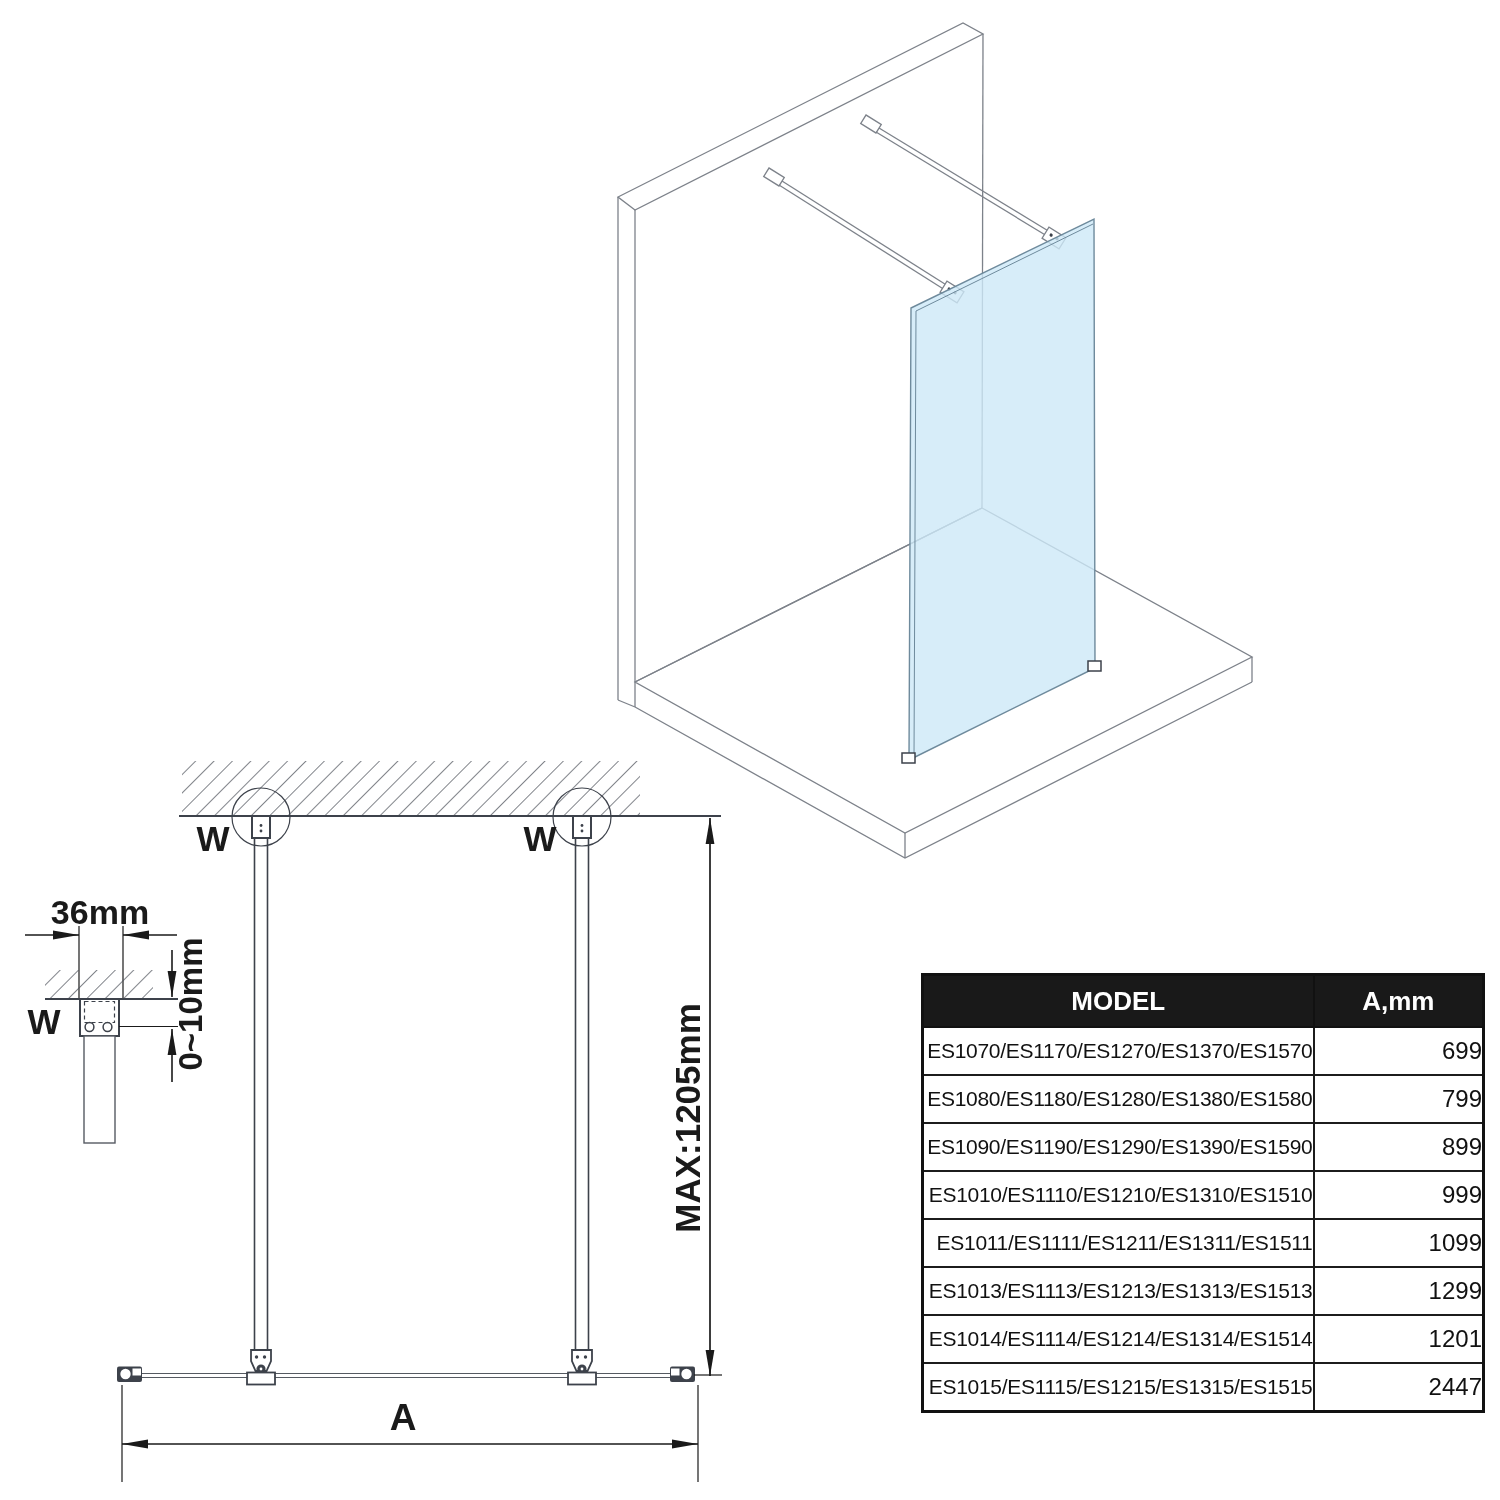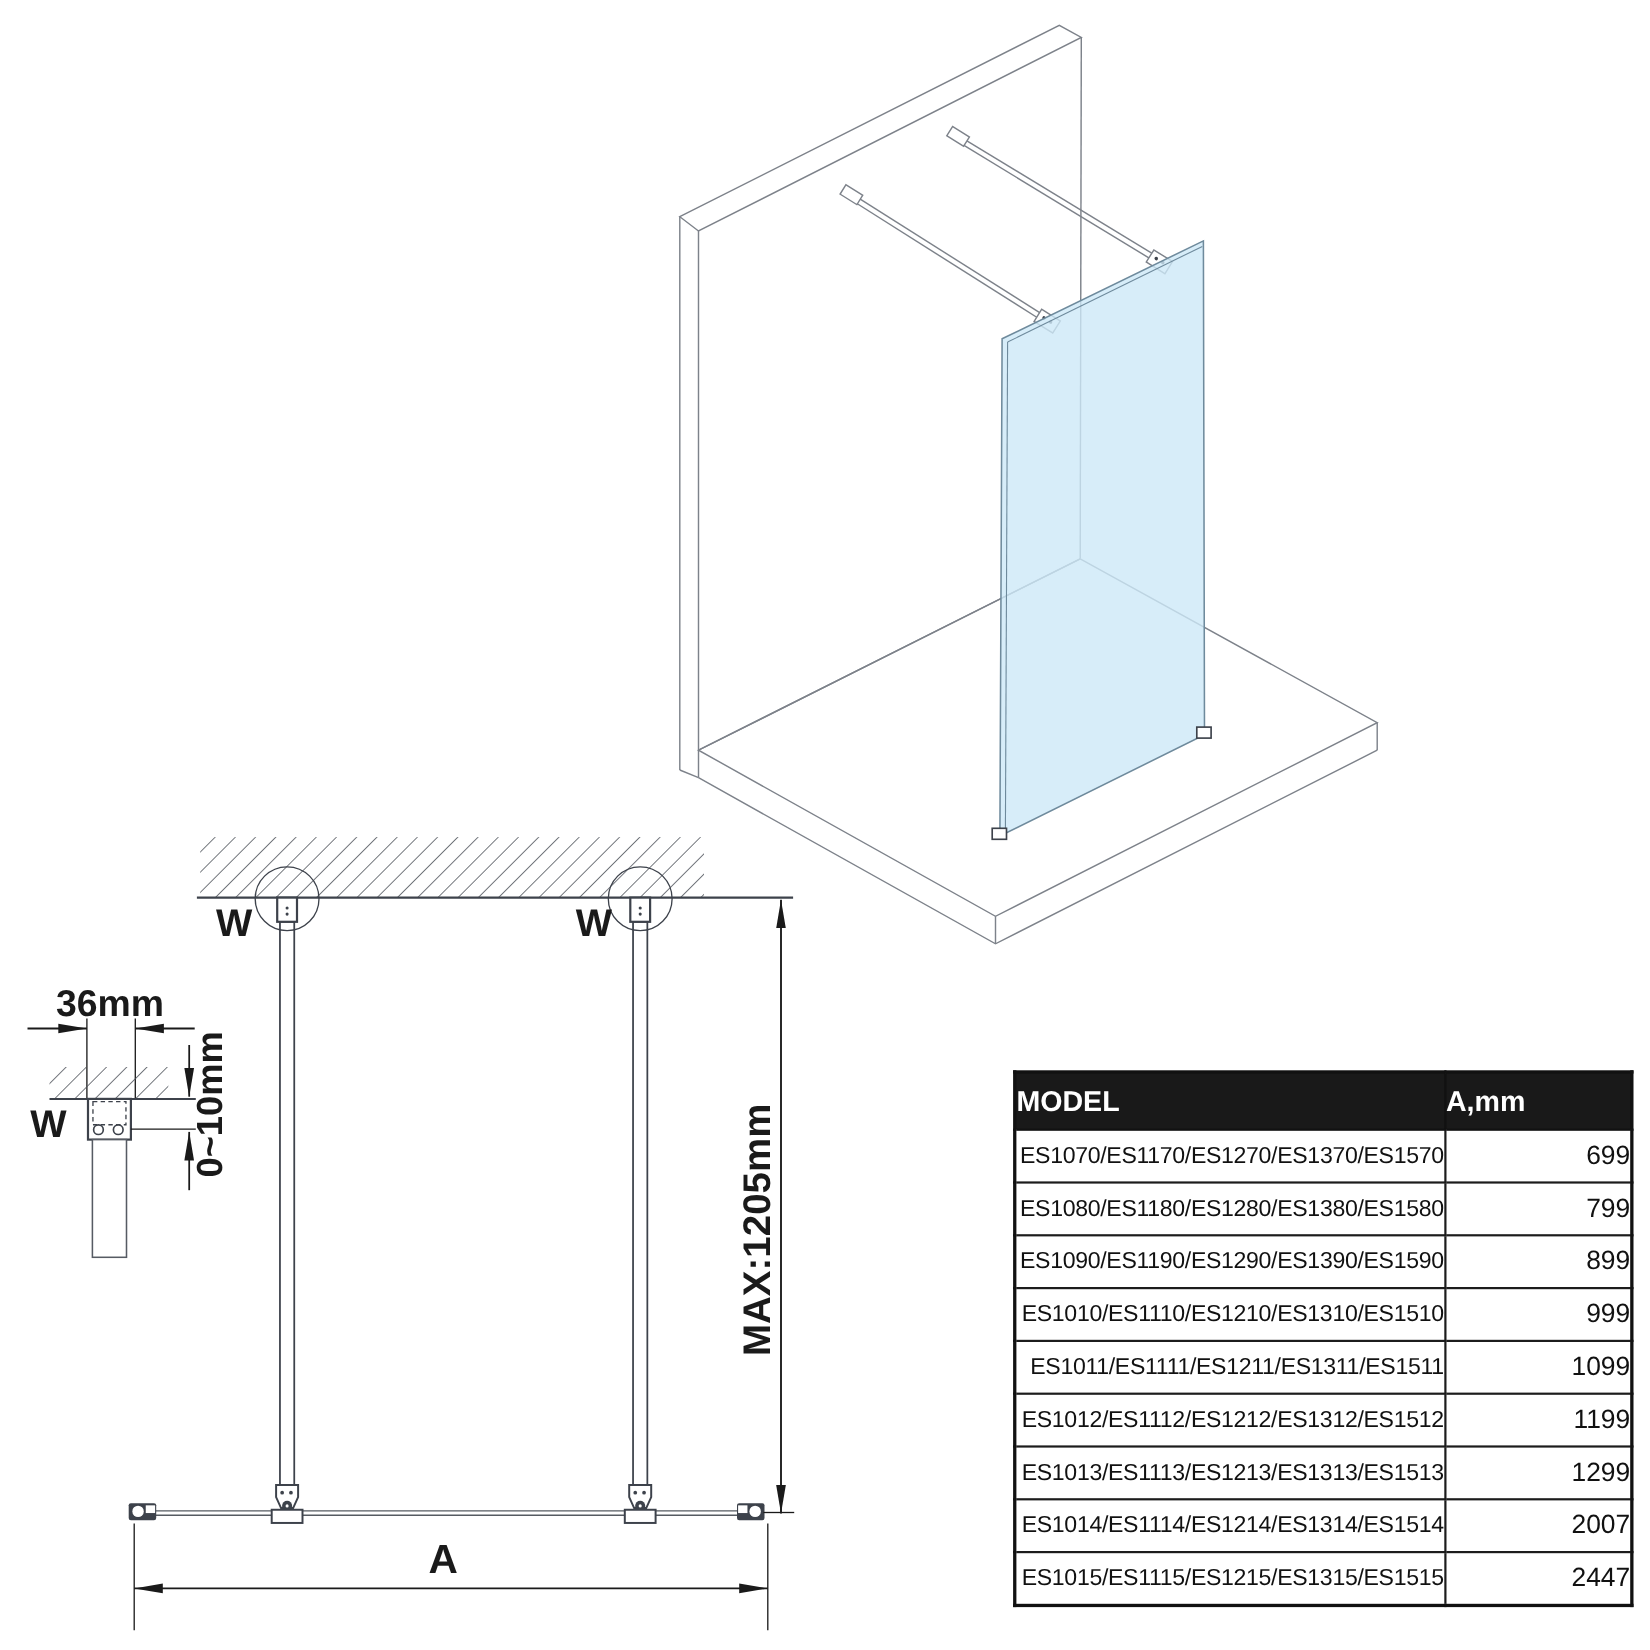--- a/index.html
+++ b/index.html
@@ -2,21 +2,21 @@
 <html><head>
 <meta charset="utf-8">
 <style>
   html,body{margin:0;padding:0;background:#fff;}
   .canvas{position:relative;width:1500px;height:1500px;background:#ffffff;overflow:hidden;
           font-family:"Liberation Sans",sans-serif;}
   svg text{font-family:"Liberation Sans",sans-serif;}
   .size-table{position:absolute;left:921px;top:973px;width:561px;border-collapse:collapse;
               border:3px solid #111;background:#fff;table-layout:fixed;}
   .size-table th{background:#191919;color:#fff;font-size:26px;font-weight:bold;height:50px;
-                 border:2px solid #111;text-align:left;padding:0;}
+                 border:2px solid #111;text-align:center;padding:0;}
   .size-table td{border:2px solid #1c1c1c;height:46px;text-align:right;padding:0;
                  color:#111;background:#fff;}
   .size-table td.model{font-size:21px;letter-spacing:-0.3px;}
   .size-table td.val{font-size:24px;}
   .size-table col.c-model{width:391px;}
   .size-table col.c-val{width:170px;}
 </style>
 </head>
 <body>
 
@@ -211,30 +211,26 @@
         </tr>
     <tr>
       <td class="model">ES1010/ES1110/ES1210/ES1310/ES1510</td>
       <td class="val">999</td>
         </tr>
     <tr>
       <td class="model">ES1011/ES1111/ES1211/ES1311/ES1511</td>
       <td class="val">1099</td>
         </tr>
     <tr>
-      <td class="model">ES1012/ES1112/ES1212/ES1312/ES1512</td>
-      <td class="val">1199</td>
-        </tr>
-    <tr>
       <td class="model">ES1013/ES1113/ES1213/ES1313/ES1513</td>
       <td class="val">1299</td>
         </tr>
     <tr>
       <td class="model">ES1014/ES1114/ES1214/ES1314/ES1514</td>
-      <td class="val">2007</td>
+      <td class="val">1201</td>
         </tr>
     <tr>
       <td class="model">ES1015/ES1115/ES1215/ES1315/ES1515</td>
       <td class="val">2447</td>
         </tr>
   </tbody>
 </table>
 
 </div>
 

